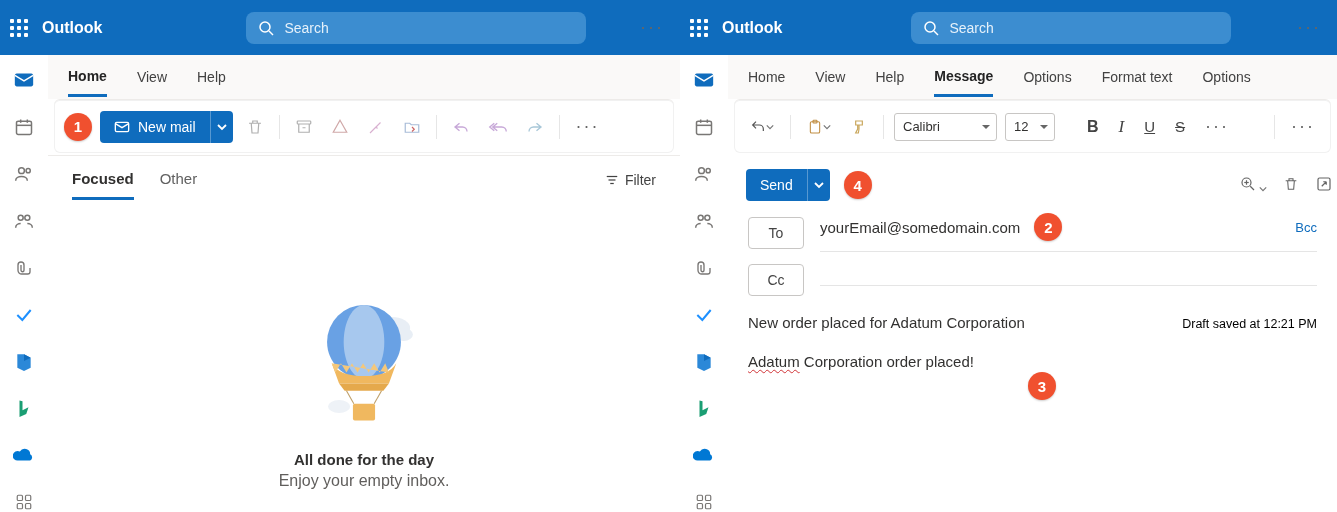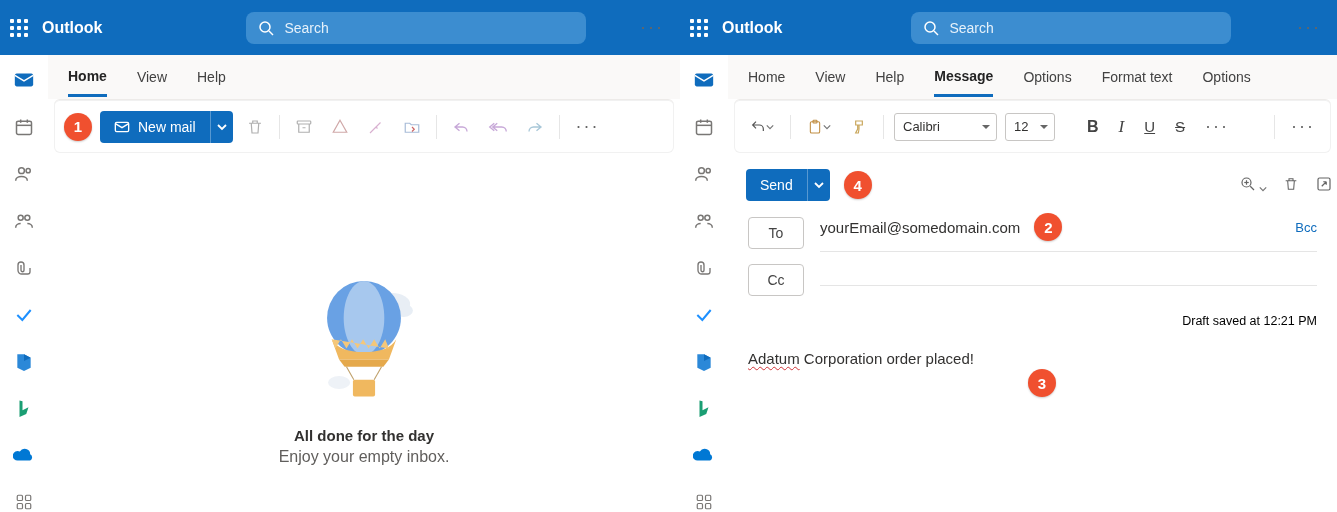--- a/index.html
+++ b/index.html
@@ -302,20 +302,34 @@
         <div class="ticon light">
             <svg width="18" height="18" viewBox="0 0 24 24" fill="none" stroke="#a8c7d8" stroke-width="1.8">
               <path d="M14 7l6 5-6 5M20 12H10a6 6 0 0 0-6 6"></path>
             </svg>
           </div>
         <div class="vsep"></div>
         <div class="more-dots">···</div>
         <div class="endspace"></div>
       </div>
 
+      <div class="subhdr">
+        <div class="subtabs">
+          <div class="stab active">Focused</div>
+          <div class="stab">Other</div>
+        </div>
+        <div class="filter">
+          <svg width="14" height="14" viewBox="0 0 16 16" fill="none" stroke="#424242" stroke-width="1.4">
+              <line x1="2" y1="4" x2="14" y2="4"></line>
+              <line x1="4" y1="8" x2="12" y2="8"></line>
+              <line x1="6" y1="12" x2="10" y2="12"></line>
+            </svg>
+          <span>Filter</span>
+        </div>
+      </div>
 
       <div class="empty">
         <div class="illus">
           <svg width="130" height="160" viewBox="0 0 130 160">
             <ellipse cx="95" cy="40" rx="20" ry="12" fill="#e8eef5"></ellipse>
             <ellipse cx="108" cy="47" rx="10" ry="7" fill="#e8eef5"></ellipse>
             <path d="M25 55a40 40 0 1 1 80 0c0 22-18 40-40 40S25 77 25 55z" fill="#69a1e4"></path>
             <path d="M65 15c12 0 22 18 22 40s-10 40-22 40-22-18-22-40 10-40 22-40z" fill="#a7c8ee"></path>
             <path d="M25 55c0 10 6 19 14 25h52c8-6 14-15 14-25" fill="none"></path>
             <path d="M30 78q8 14 35 14t35-14l-8 22H38z" fill="#f0b85f"></path>
@@ -518,20 +532,21 @@
           <span class="bcc">Bcc</span>
         </div>
       </div>
 
       <div class="fieldrow">
         <button class="pillbtn">Cc</button>
         <div class="underline-field"></div>
       </div>
 
       <div class="subjrow">
+        <span class="subj">New order placed for Adatum Corporation</span>
         <span class="draft">Draft saved at 12:21 PM</span>
       </div>
 
       <div style="display:flex; align-items:flex-start; padding-left:0;">
         <div class="bodytxt">
           <span class="spell">Adatum</span><span> Corporation order placed!</span>
         </div>
       </div>
       <div style="padding-left:300px; margin-top:-8px;">
         <div class="badge">3</div>

